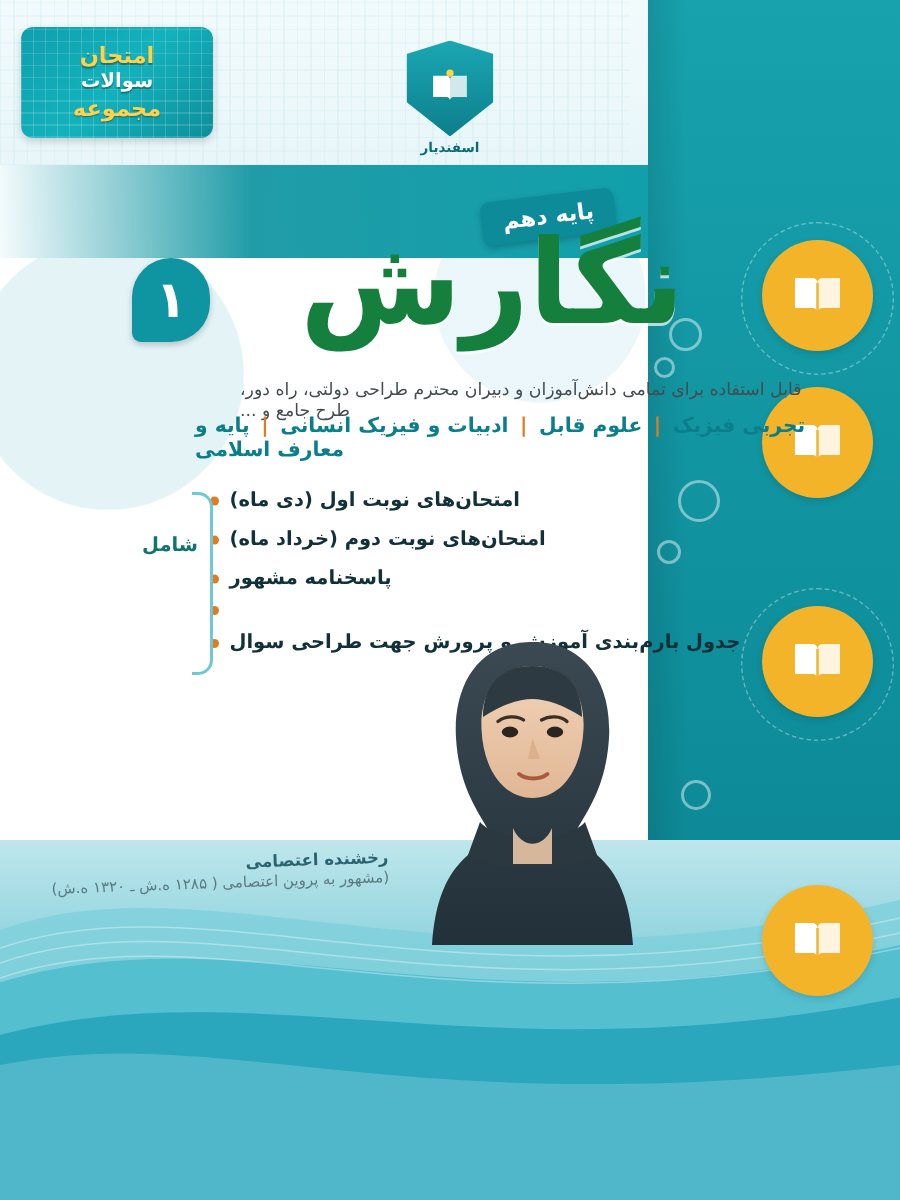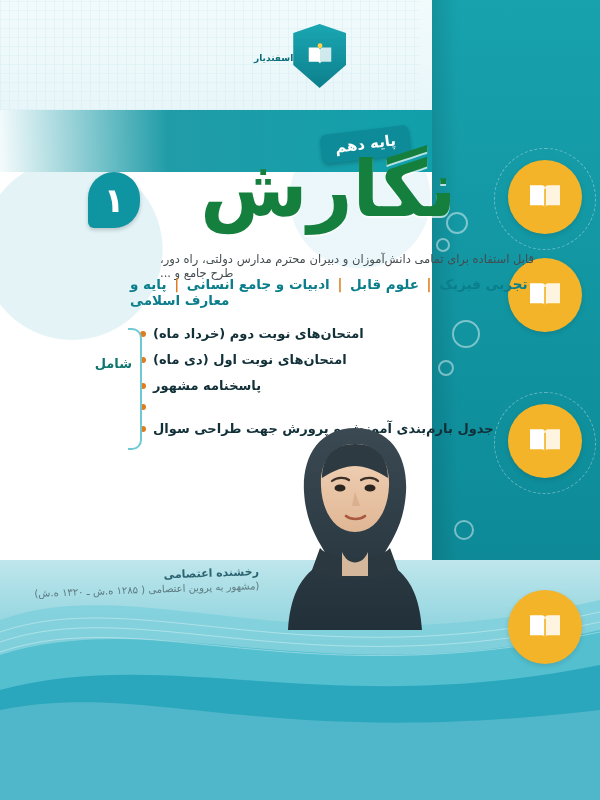--- a/index.html
+++ b/index.html
@@ -170,21 +170,21 @@
   .logo-left .ll-line.em { color: #ffd24a; font-size: 15px; }
 
   .logo-right {
     position: absolute;
     top: 8px;
     left: 50%;
     transform: translateX(-50%);
     width: 92px;
     height: 96px;
     display: flex;
-    flex-direction: row;
+    flex-direction: column;
     align-items: center;
     justify-content: flex-end;
   }
   .logo-right .shield {
     width: 58px;
     height: 64px;
     background: linear-gradient(180deg, #1aa7b3 0%, #0d7f8c 100%);
     clip-path: polygon(50% 0%, 100% 14%, 100% 64%, 50% 100%, 0% 64%, 0% 14%);
     display: flex;
     align-items: center;
@@ -400,58 +400,63 @@
       </svg>
   </div>
   <div class="book-badge b4">
     <svg viewBox="0 0 48 48" aria-hidden="true">
         <path d="M6 10h14a4 4 0 0 1 4 4v24a4 4 0 0 0-4-4H6z" fill="#fff"></path>
         <path d="M42 10H28a4 4 0 0 0-4 4v24a4 4 0 0 1 4-4h14z" fill="#fff" opacity=".85"></path>
         <path d="M24 14v24" stroke="#f3b42a" stroke-width="2"></path>
       </svg>
   </div>
 
+  <div class="logo-left">
+    <span class="ll-line em">امتحان</span>
+    <span class="ll-line">سوالات</span>
+    <span class="ll-line em">مجموعه</span>
+  </div>
 
   <div class="logo-right">
     <div class="shield">
       <svg viewBox="0 0 32 32" aria-hidden="true">
         <path d="M4 7h10a3 3 0 0 1 2 2v15a3 3 0 0 0-2-2H4z" fill="#ffffff"></path>
         <path d="M28 7H18a3 3 0 0 0-2 2v15a3 3 0 0 1 2-2h10z" fill="#ffffff" opacity=".8"></path>
         <circle cx="16" cy="5" r="2.6" fill="#ffd24a"></circle>
       </svg>
     </div>
     <span class="brand">اسفندیار</span>
   </div>
 
   <div class="grade-badge">پایه دهم</div>
   <div class="main-title">نگارش</div>
   <div class="title-num">۱</div>
-  <div class="subtitle">قابل استفاده برای تمامی دانش‌آموزان و دبیران محترم مدارس دولتی، راه دور، طرح جامع و ...</div>
+  <div class="subtitle">قابل استفاده برای تمامی دانش‌آموزان و دبیران محترم طراحی دولتی، راه دور، طرح جامع و ...</div>
 
   <div class="subjects">
     <span>تجربی فیزیک</span>
     <span class="sep">|</span>
     <span>علوم قابل</span>
     <span class="sep">|</span>
-    <span>ادبیات و جامع انسانی</span>
+    <span>ادبیات و فیزیک انسانی</span>
     <span class="sep">|</span>
     <span>پایه و معارف اسلامی</span>
   </div>
 
   <div class="features">
     <div class="brace"></div>
     <div class="shamel-tag">شامل</div>
 
     <div class="feature-row">
       <span class="dot"></span>
-      <span>امتحان‌های نوبت دوم (خرداد ماه)</span>
+      <span>امتحان‌های نوبت اول (دی ماه)</span>
     </div>
     <div class="feature-row">
       <span class="dot"></span>
-      <span>امتحان‌های نوبت اول (دی ماه)</span>
+      <span>امتحان‌های نوبت دوم (خرداد ماه)</span>
     </div>
     <div class="feature-row">
       <span class="dot"></span>
       <span>پاسخنامه مشهور</span>
     </div>
     <div class="feature-row">
       <span class="dot"></span>
     </div>
     <div class="feature-row">
       <span class="dot"></span>

